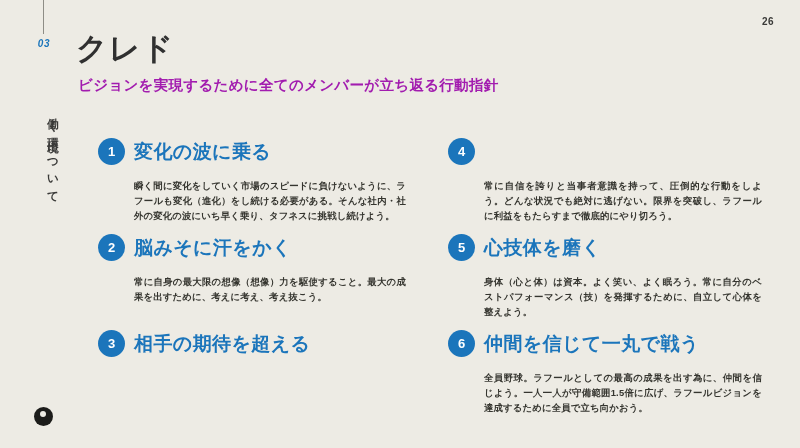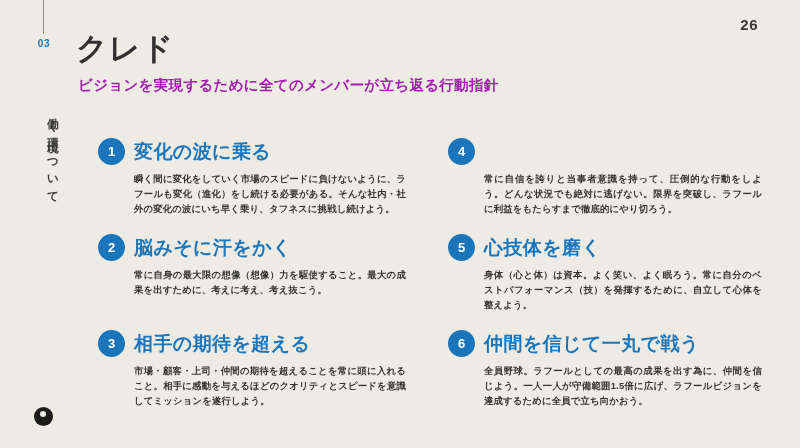--- a/index.html
+++ b/index.html
@@ -20,22 +20,22 @@
     width: 800px;
     height: 448px;
     background: #edebe4;
     box-sizing: border-box;
   }
 
   
   .page-number {
     position: absolute;
     top: 16px;
-    right: 42px;
-    font-size: 15px;
+    right: 26px;
+    font-size: 10px;
     font-weight: bold;
     color: #3a3a38;
     letter-spacing: 0.5px;
   }
 
   
   .rail {
     position: absolute;
     left: 30px;
     top: 0;
@@ -53,20 +53,21 @@
   .rail-number {
     position: absolute;
     left: 0;
     top: 38px;
     width: 28px;
     text-align: center;
     font-size: 10px;
     font-weight: bold;
     color: #1b75bb;
     letter-spacing: 0.6px;
+    font-style: italic;
   }
   .rail-label {
     position: absolute;
     left: 0;
     top: 54px;
     width: 28px;
     text-align: center;
     font-size: 11.5px;
     font-weight: bold;
     color: #3a3a38;
@@ -154,21 +155,21 @@
   }
   .credo-title {
     font-size: 19px;
     font-weight: bold;
     color: #1b75bb;
     letter-spacing: 0.4px;
     line-height: 1;
     white-space: nowrap;
   }
   .credo-body {
-    margin-top: 4px;
+    margin-top: 11px;
     margin-left: 36px;
     font-size: 9.4px;
     font-weight: bold;
     line-height: 1.62;
     color: #35352f;
     letter-spacing: 0.15px;
     width: 272px;
     text-align: justify;
   }
   .col-right .credo-body {
@@ -223,21 +224,20 @@
         <div class="credo-title">心技体を磨く</div>
       </div>
       <div class="credo-body">身体（心と体）は資本。よく笑い、よく眠ろう。常に自分のベストパフォーマンス（技）を発揮するために、自立して心体を整えよう。</div>
     </div>
 
     <div class="credo-item col-left">
       <div class="credo-head">
         <div class="credo-badge">3</div>
         <div class="credo-title">相手の期待を超える</div>
       </div>
-      <div class="credo-body">市場・顧客・上司・仲間の期待を超えることを常に頭に入れること。相手に感動を与えるほどのクオリティとスピードを意識してミッションを遂行しよう。</div>
     </div>
 
     <div class="credo-item col-right">
       <div class="credo-head">
         <div class="credo-badge">6</div>
         <div class="credo-title">仲間を信じて一丸で戦う</div>
       </div>
       <div class="credo-body">全員野球。ラフールとしての最高の成果を出す為に、仲間を信じよう。一人一人が守備範囲1.5倍に広げ、ラフールビジョンを達成するために全員で立ち向かおう。</div>
     </div>
 

